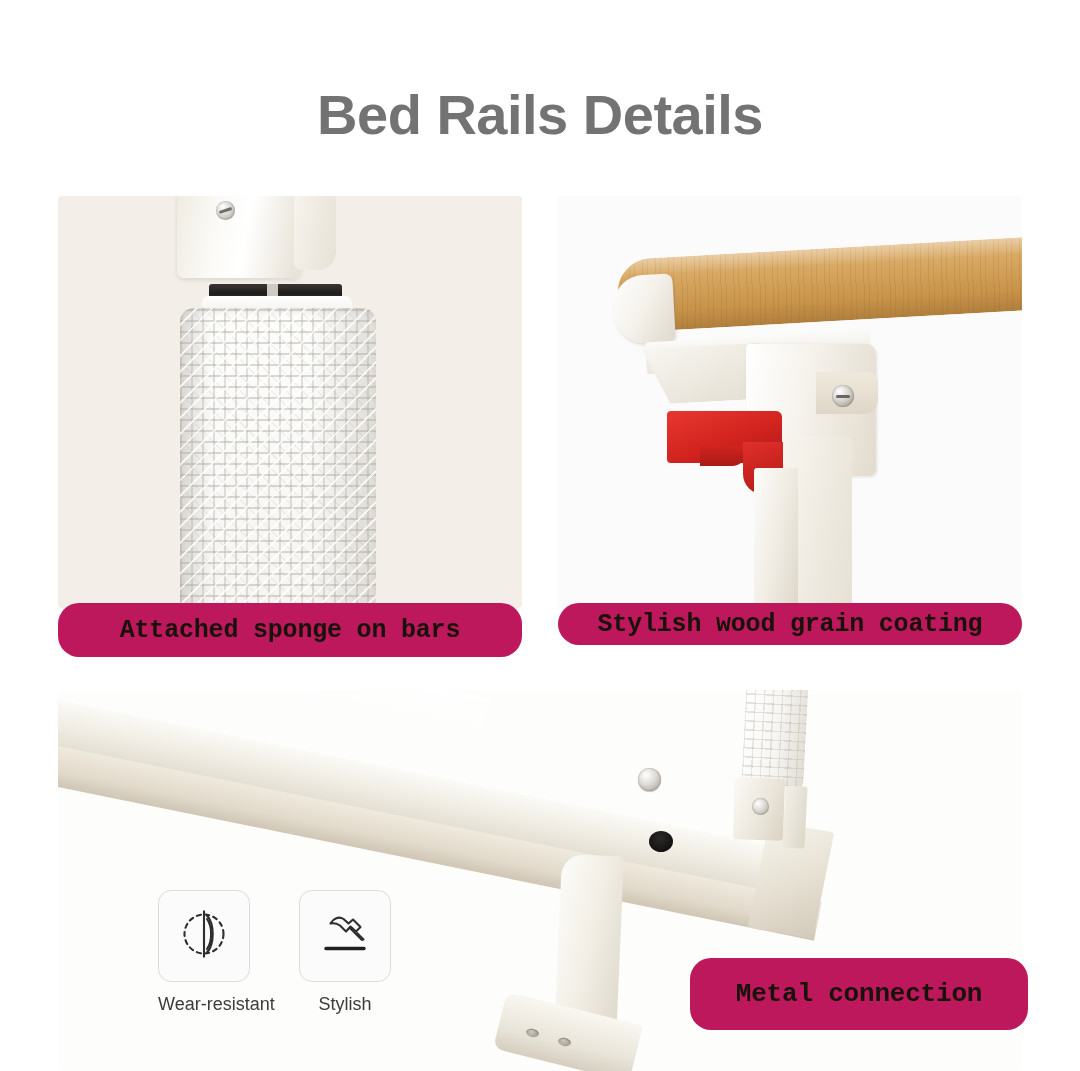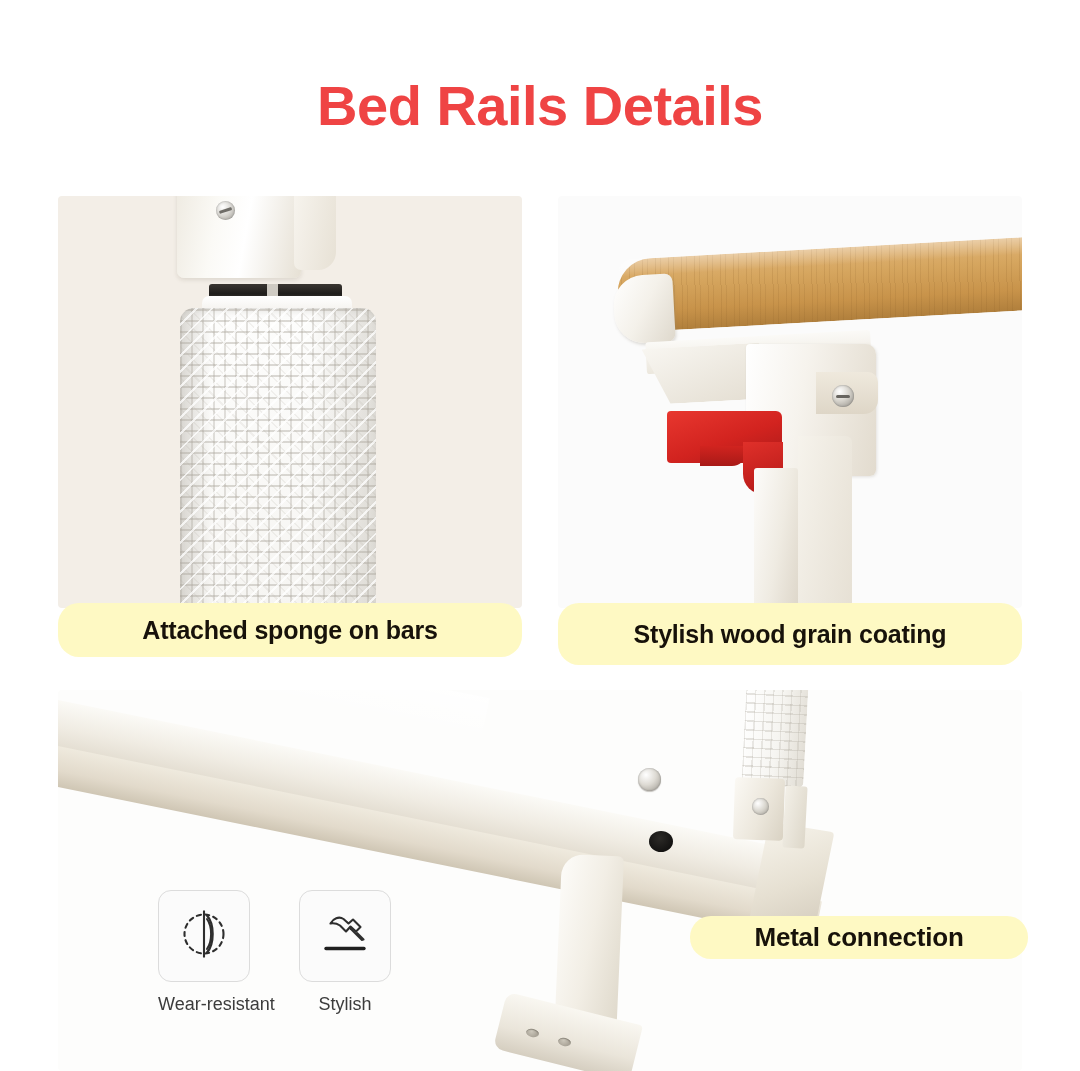--- a/index.html
+++ b/index.html
@@ -22,23 +22,23 @@
     position: absolute;
     left: 0;
     top: 78px;
     width: 1080px;
     text-align: center;
   }
   .title {
     font-size: 56px;
     font-weight: 800;
     letter-spacing: -0.5px;
-    color: #ef4444;
+    color: #737373;
     line-height: 1.0;
-    margin: 0;
+    margin: 9px;
   }
   .subtitle {
     font-size: 26px;
     font-weight: 400;
     color: #303030;
     margin: 18px 0 0 0;
     line-height: 1.0;
   }
 
   
@@ -59,34 +59,35 @@
   }
   .panel-bottom {
     left: 58px; top: 690px;
     width: 964px; height: 381px;
     background: #fdfdfc;
   }
 
   
   .caption {
     position: absolute;
-    background: #fef9c3;
+    background: #be185d;
     border-radius: 21px;
     color: #17120a;
     font-size: 25px;
     font-weight: 700;
     display: flex;
     align-items: center;
     justify-content: center;
     text-align: center;
     letter-spacing: -0.2px;
+    font-family: Liberation Mono, monospace;
   }
   .cap-1 { left: 58px; top: 603px; width: 464px; height: 54px; }
-  .cap-2 { left: 558px; top: 603px; width: 464px; height: 62px; }
-  .cap-3 { left: 690px; top: 916px; width: 338px; height: 43px; font-size: 26px; }
+  .cap-2 { left: 558px; top: 603px; width: 464px; height: 42px; }
+  .cap-3 { left: 690px; top: 958px; width: 338px; height: 72px; font-size: 26px; }
 
   
   .tl-stage { position: absolute; inset: 0; }
   
   .tl-bracket {
     position: absolute;
     left: 119px; top: -10px;
     width: 124px; height: 92px;
     background: linear-gradient(100deg,#efebe2 0%,#fbfaf6 32%,#ffffff 55%,#e6e0d4 100%);
     border-radius: 9px 9px 7px 7px;

